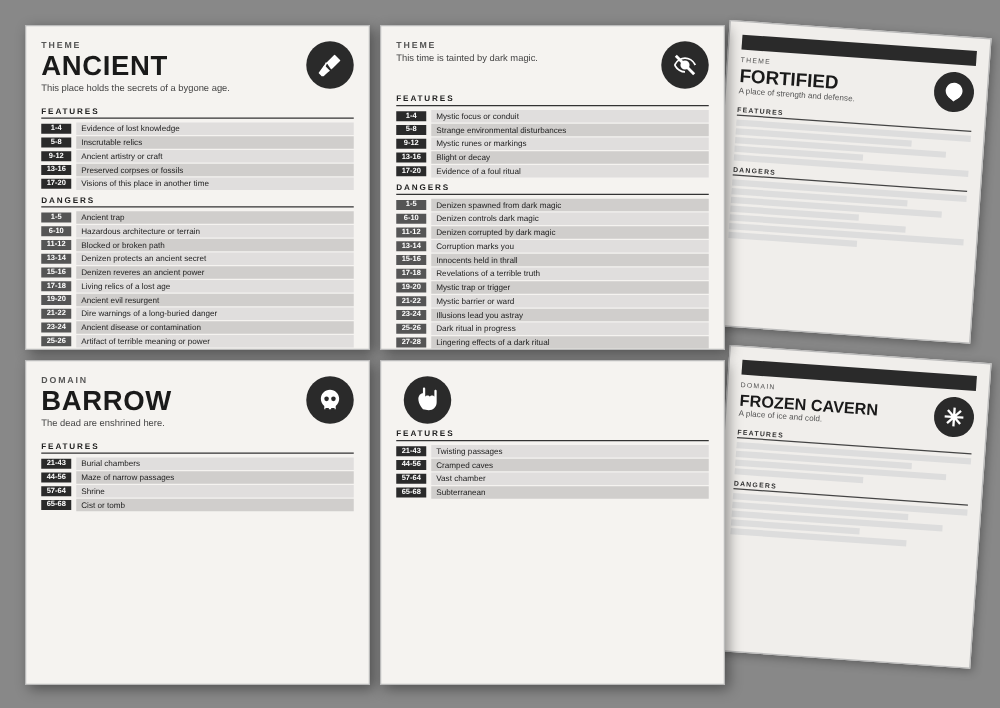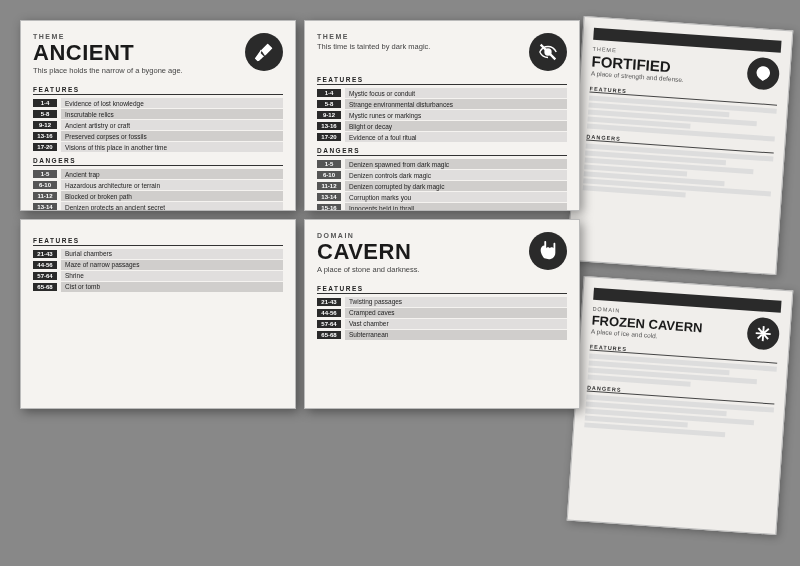--- a/index.html
+++ b/index.html
@@ -23,21 +23,21 @@
       align-items: center;
       justify-content: center;
     }
 
     
     .main-content {
       position: absolute;
       top: 20px;
       left: 20px;
       width: 560px;
-      height: 389px;
+      height: 528px;
       display: grid;
       grid-template-columns: 1fr 1fr;
       grid-template-rows: 1fr 1fr;
       gap: 8px;
       z-index: 10;
     }
 
     .card {
       background: #f5f3f0;
       border: 1px solid #bbb;
@@ -292,21 +292,21 @@
     </div>
   </div>
 
   <div class="main-content">
 
     <div class="card">
       <div class="card-header">
         <div>
           <div class="card-category">THEME</div>
           <div class="card-title">ANCIENT</div>
-          <div class="card-subtitle">This place holds the narrow of a bygone age.</div>
+          <div class="card-subtitle">This place holds the secrets of a bygone age.</div>
         </div>
         <div class="card-icon">
 
           <svg viewBox="0 0 24 24" fill="white">
             <path d="M16 3 L21 8 L14 15 L9 10 Z M7 12 L12 17 L5 22 L2 19 Z M10 14 L14 10"></path>
             <line x1="9" y1="10" x2="5" y2="18" stroke="white" stroke-width="1.5"></line>
             <path d="M16 3 L21 8 L13 16 L9 10 Z" fill="white"></path>
             <rect x="3" y="16" width="6" height="5" rx="1" transform="rotate(-45 6 18)" fill="white"></rect>
           </svg>
         </div>
@@ -468,48 +468,60 @@
         </div>
         <div class="table-row">
           <div class="row-num">27-28</div>
           <div class="row-text alt">Lingering effects of a dark ritual</div>
         </div>
 
       </div>
     </div>
 
     <div class="card">
-      <div class="section-label">FEATURES</div>
-      <div class="table-rows">
-        <div class="table-row">
-          <div class="row-num dark">21-43</div>
-          <div class="row-text">Burial chambers</div>
-        </div>
-        <div class="table-row">
-          <div class="row-num dark">44-56</div>
-          <div class="row-text alt">Maze of narrow passages</div>
-        </div>
-        <div class="table-row">
-          <div class="row-num dark">57-64</div>
-          <div class="row-text">Shrine</div>
-        </div>
-        <div class="table-row">
-          <div class="row-num dark">65-68</div>
-          <div class="row-text alt">Cist or tomb</div>
-        </div>
-      </div>
-    </div>
-
-    <div class="card">
       <div class="card-header">
         <div>
           <div class="card-category">DOMAIN</div>
-          <div class="card-title">CAVERN</div>
-          <div class="card-subtitle">A place of stone and darkness.</div>
-        </div>
+          <div class="card-title">BARROW</div>
+          <div class="card-subtitle">The dead are enshrined here.</div>
+        </div>
+        <div class="card-icon">
+
+          <svg viewBox="0 0 24 24" fill="white">
+            <path d="M12 3 C7.5 3 4 6.5 4 11 C4 13.5 5.2 15.7 7 17.2 L7 20 L17 20 L17 17.2 C18.8 15.7 20 13.5 20 11 C20 6.5 16.5 3 12 3Z"></path>
+            <rect x="8" y="19" width="3" height="2" fill="#2a2a2a"></rect>
+            <rect x="13" y="19" width="3" height="2" fill="#2a2a2a"></rect>
+            <circle cx="9" cy="11" r="2" fill="#2a2a2a"></circle>
+            <circle cx="15" cy="11" r="2" fill="#2a2a2a"></circle>
+          </svg>
+        </div>
+      </div>
+      <div class="section-label">FEATURES</div>
+      <div class="table-rows">
+        <div class="table-row">
+          <div class="row-num dark">21-43</div>
+          <div class="row-text">Burial chambers</div>
+        </div>
+        <div class="table-row">
+          <div class="row-num dark">44-56</div>
+          <div class="row-text alt">Maze of narrow passages</div>
+        </div>
+        <div class="table-row">
+          <div class="row-num dark">57-64</div>
+          <div class="row-text">Shrine</div>
+        </div>
+        <div class="table-row">
+          <div class="row-num dark">65-68</div>
+          <div class="row-text alt">Cist or tomb</div>
+        </div>
+      </div>
+    </div>
+
+    <div class="card">
+      <div class="card-header">
         <div class="card-icon">
 
           <svg viewBox="0 0 24 24" fill="white">
             <path d="M8 20 C8 20 4 16 4 11 C4 8 6 6 8 6 L8 2 C8 1.5 8.5 1 9 1 C9.5 1 10 1.5 10 2 L10 9 C10.5 8.5 11 8 12 8 C13 8 13.5 8.5 14 9 C14.5 8.5 15 8 16 8 C17 8 17.5 8.5 18 9 C18 9 18 4 18 4 C18 3.5 18.5 3 19 3 C19.5 3 20 3.5 20 4 L20 14 C20 18 17 21 13 21 L8 20Z"></path>
           </svg>
         </div>
       </div>
       <div class="section-label">FEATURES</div>
       <div class="table-rows">
         <div class="table-row">

